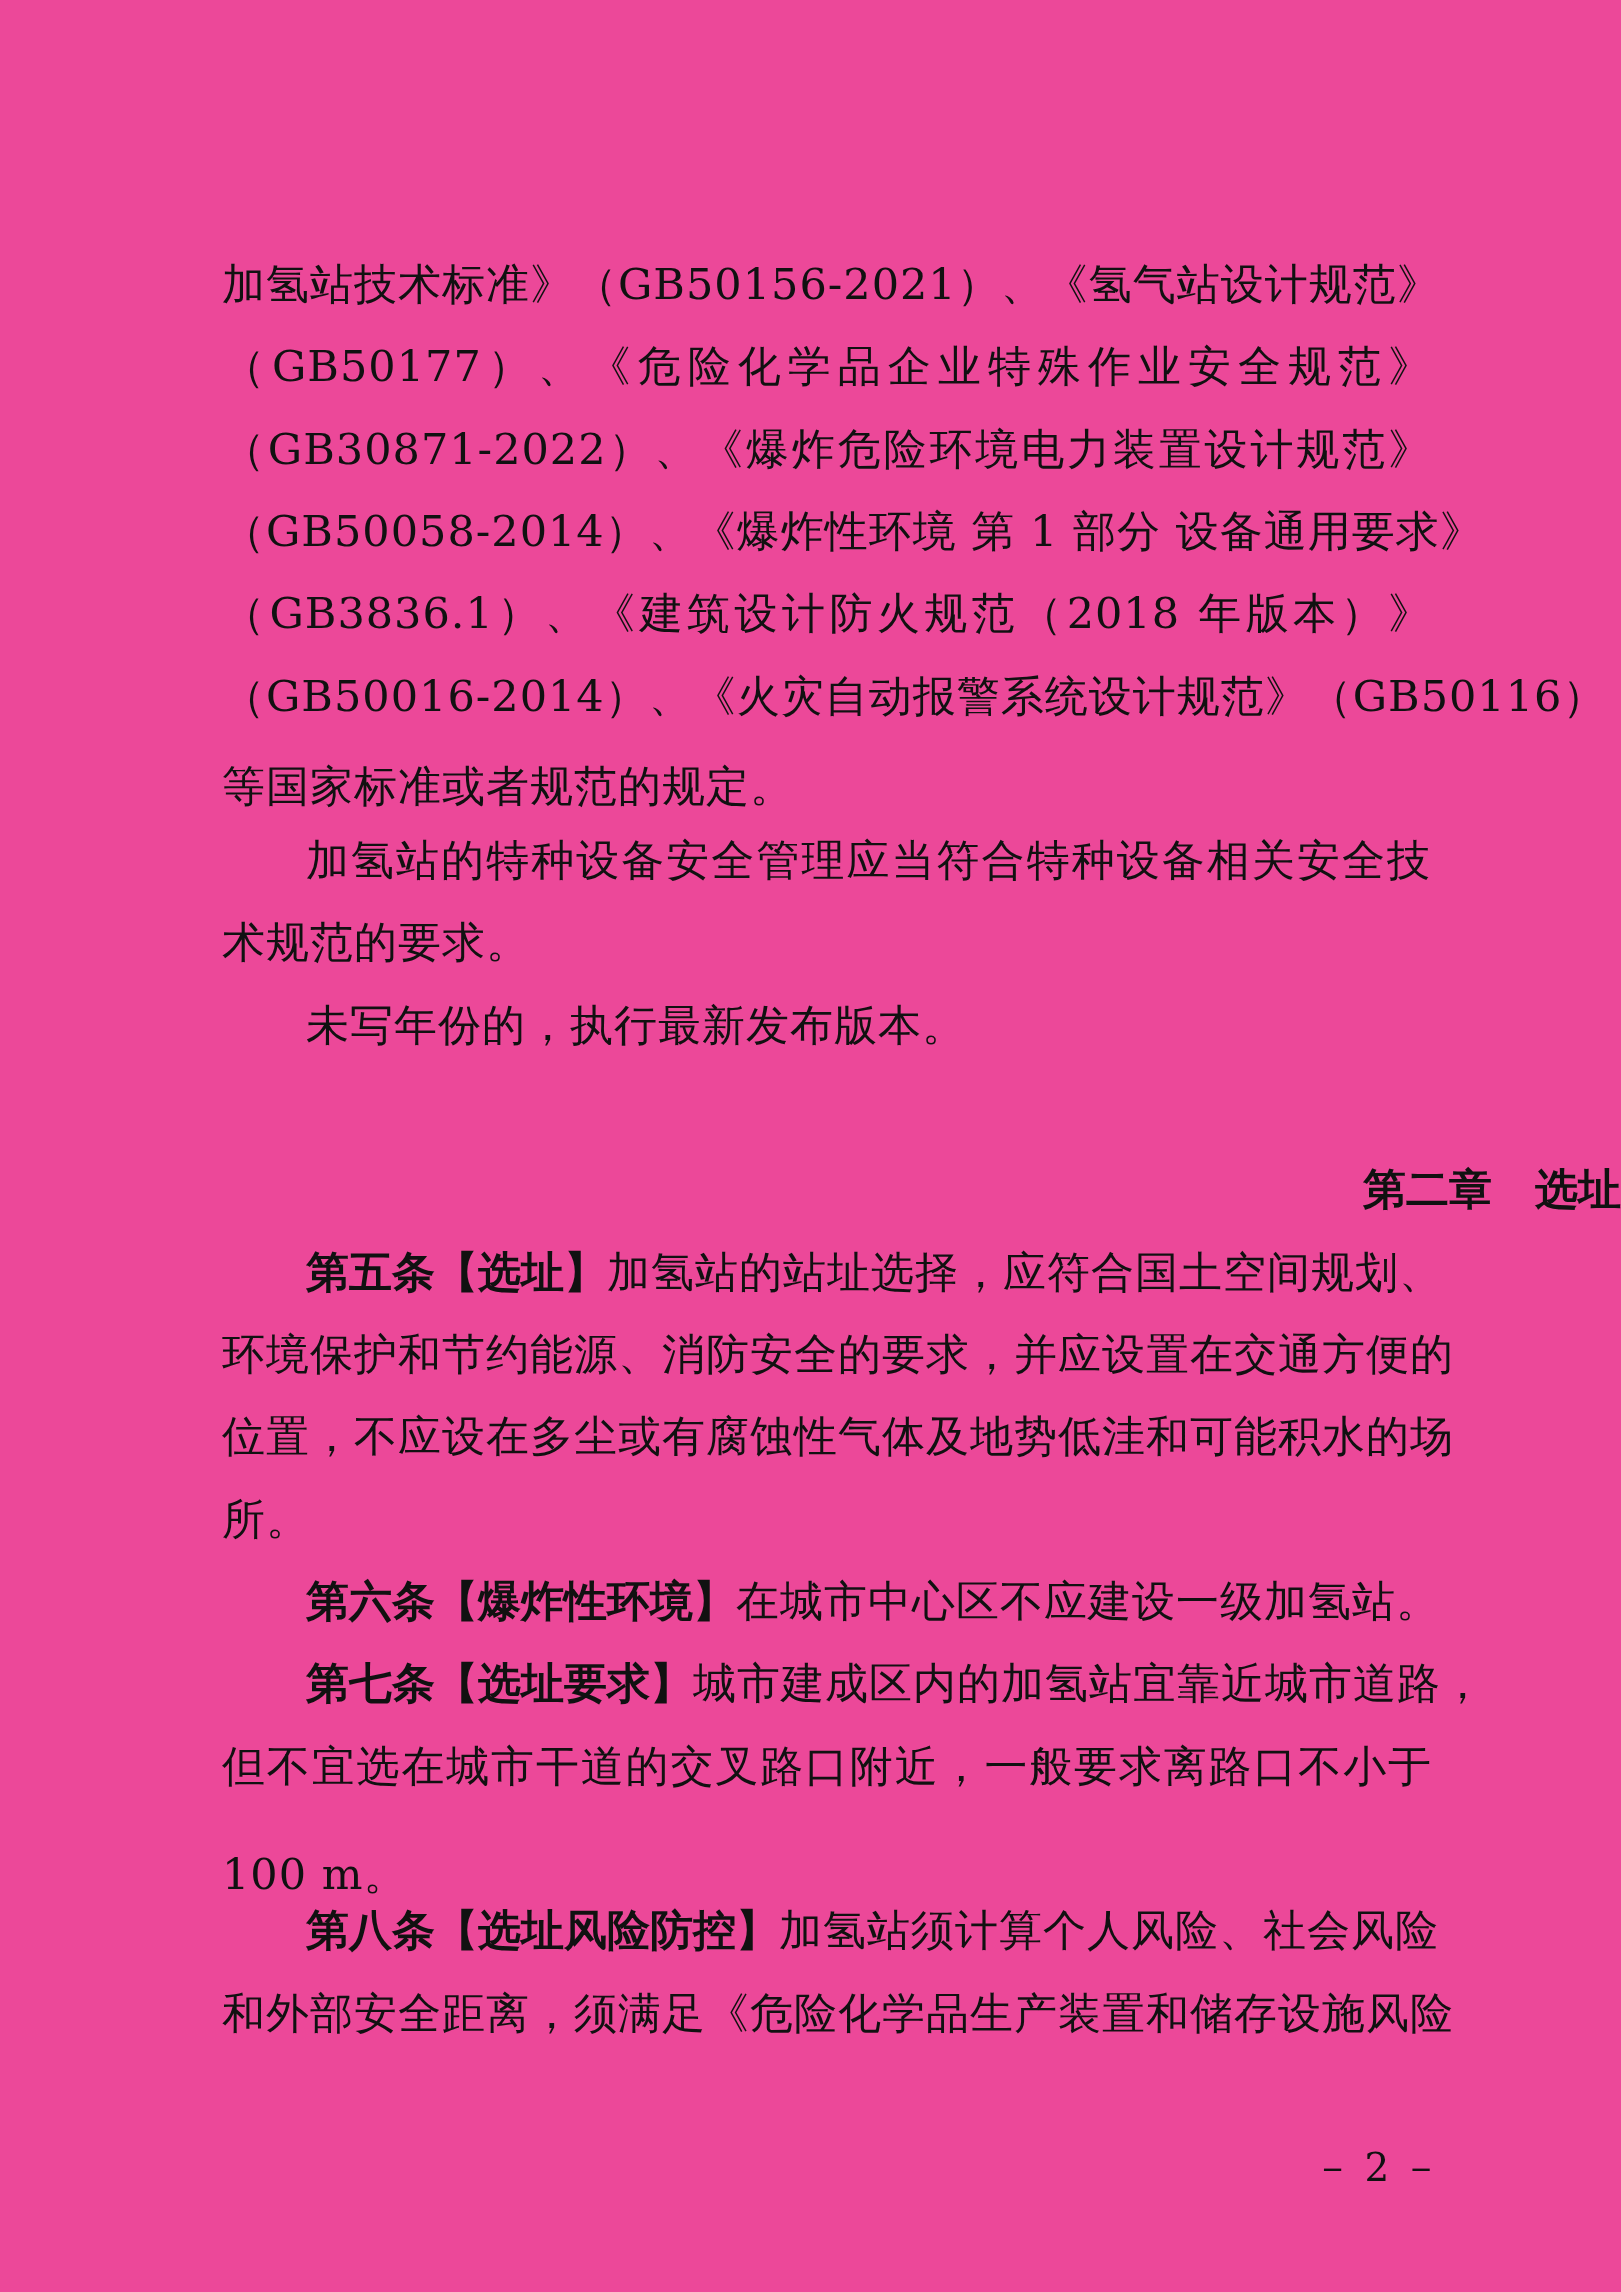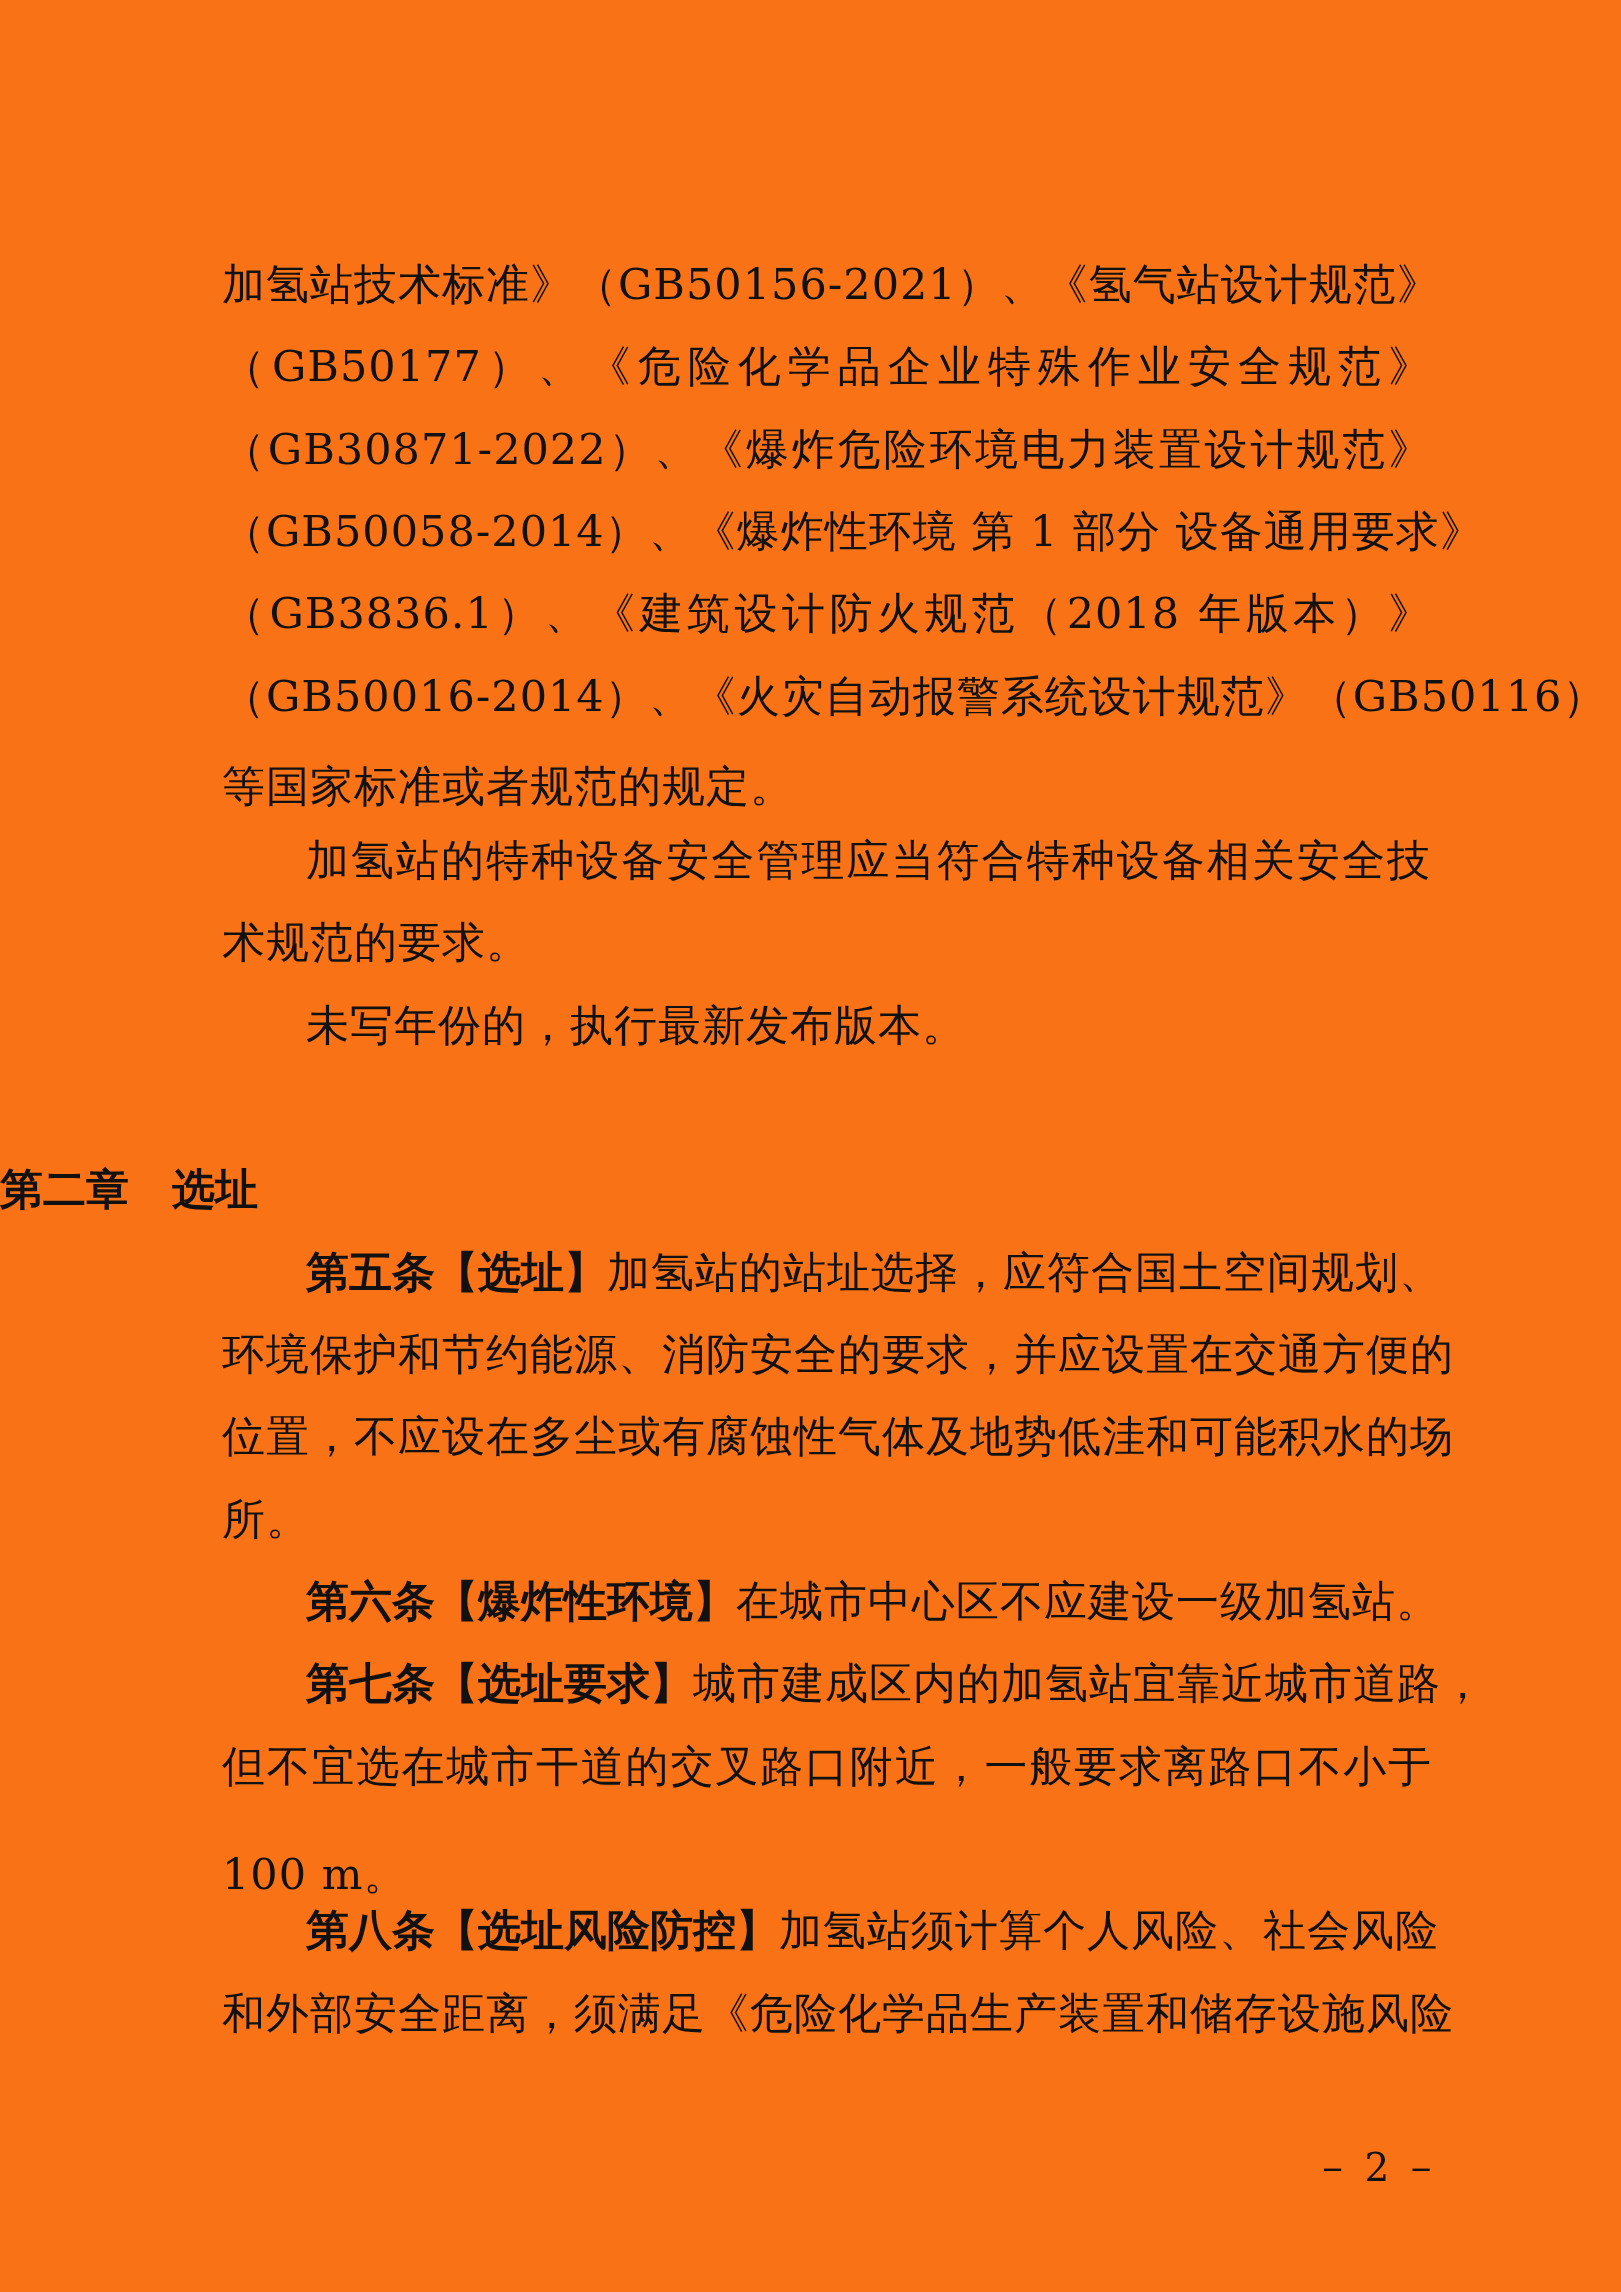--- a/index.html
+++ b/index.html
@@ -1,23 +1,23 @@
 <!DOCTYPE html>
 <html><head>
 <meta charset="utf-8">
 <style>
   html, body { margin: 0; padding: 0; background: #ffffff; }
   body { width: 1621px; height: 2293px; position: relative; overflow: hidden;
          font-family: "DejaVu Serif", "Liberation Serif", serif; color: #111; }
-  .page { position: absolute; left: 0; top: 0; width: 1621px; height: 2293px; background: #f97316; }
+  .page { position: absolute; left: 0; top: 0; width: 1621px; height: 2293px; background: #ec4899; }
   .line { position: absolute; left: 222px; width: 1210px; font-size: 43px; line-height: 59px;
           white-space: nowrap; letter-spacing: 1px; }
   .justify { text-align: justify; text-align-last: justify; }
   .indent { left: 306px; width: 1125px; }
-  .heading { position: absolute; left: 0; width: 1621px; text-align: left; font-size: 43px;
+  .heading { position: absolute; left: 0; width: 1621px; text-align: right; font-size: 43px;
              line-height: 59px; font-family: "DejaVu Sans", "Liberation Sans", sans-serif; font-weight: bold; }
   .heading .gap { display: inline-block; width: 43px; }
   .bold { font-family: "DejaVu Sans", "Liberation Sans", sans-serif; font-weight: bold; letter-spacing: 0; }
   .pagenum { position: absolute; left: 1313px; top: 2143px; font-size: 39px; line-height: 49px; }
 </style>
 </head>
 <body>
 
 <div class="page">
 

